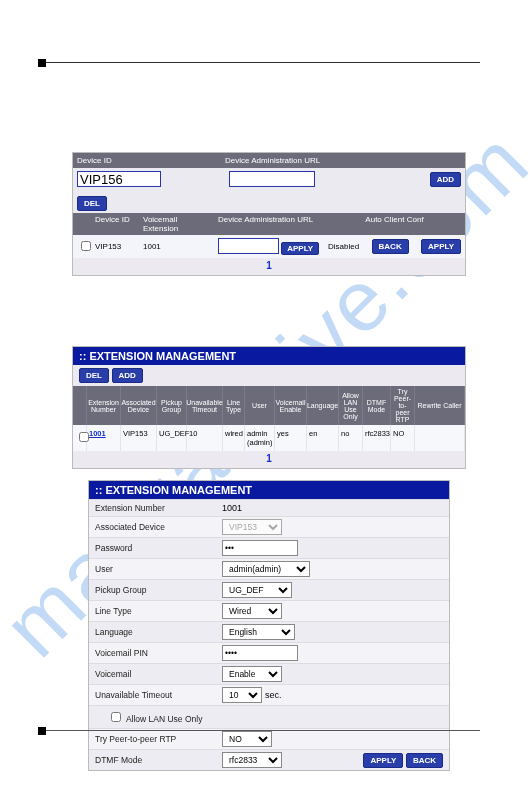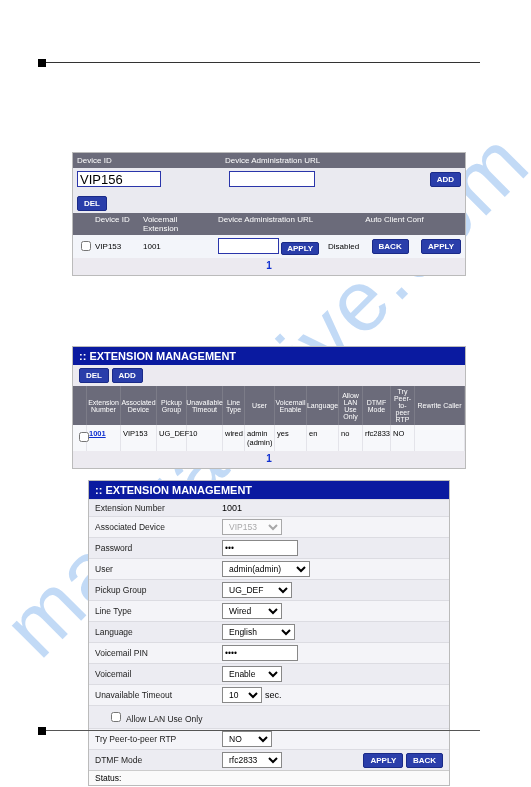--- a/index.html
+++ b/index.html
@@ -335,17 +335,16 @@
       <div class="form-label">DTMF Mode</div>
       <div class="form-field" style="justify-content:space-between">
         <select style="width:60px"><option>rfc2833</option></select>
         <span>
           <span class="btn">APPLY</span>
           <span class="btn">BACK</span>
         </span>
       </div>
     </div>
   </div>
-  <div class="status-strip">Status:</div>
 </div>
 
 <div class="bottom-rule"></div>
 <div class="bottom-square"></div>
 
 </body></html>

